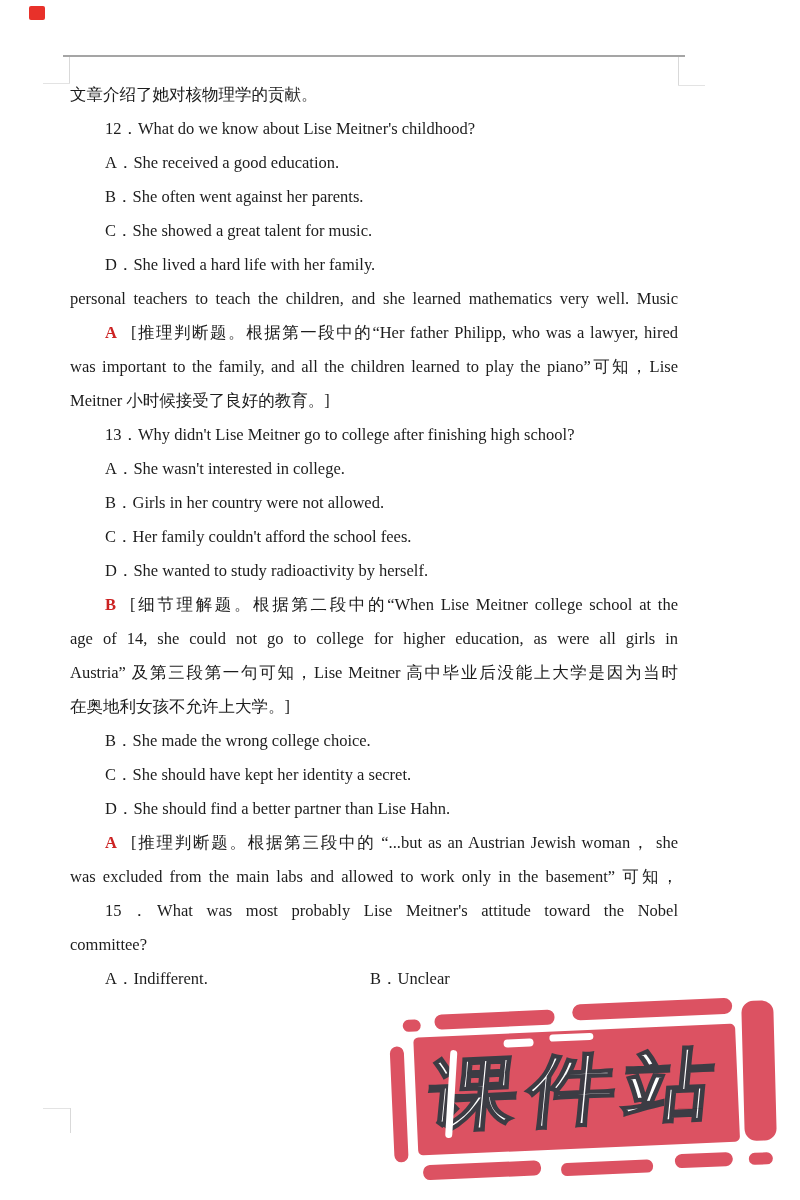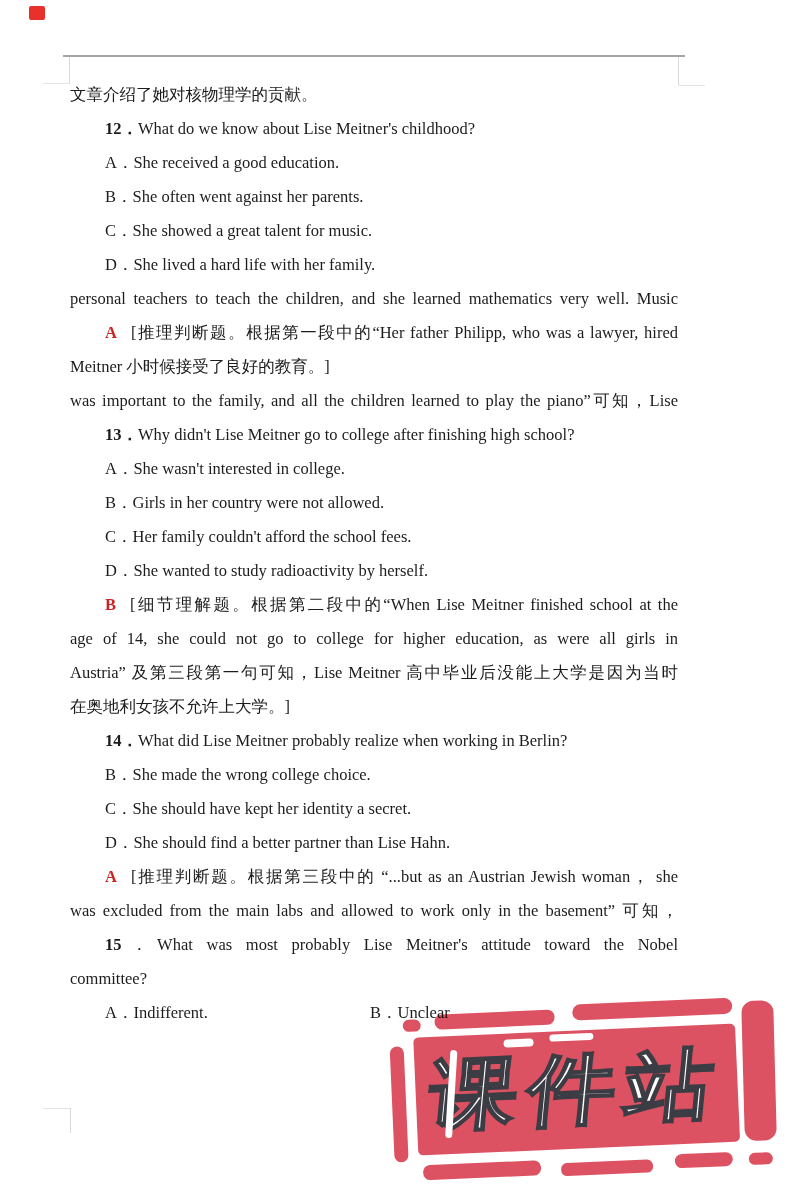--- a/index.html
+++ b/index.html
@@ -11,21 +11,21 @@
   .seam{position:absolute;background:#a5a5a5;}
   .crop{position:absolute;background:#d9d9d9;}
   .crop.lighter{background:#e3e3e3;}
   
   .red-marker{position:absolute;left:29px;top:6px;width:16px;height:14px;background:#e8312a;border-radius:2px;}
   
   .text-block{position:absolute;left:70px;top:78px;width:608px;color:#1c1c1c;}
   .line{position:relative;height:34px;line-height:34px;font-size:16.5px;white-space:pre;}
   .line.just{white-space:normal;text-align:justify;text-align-last:justify;}
   .line.ind{padding-left:35px;}
-  .b{font-weight:bold;}
+  .b{font-weight:normal;}
   .ans{color:var(--answer-color,#cc2222);font-weight:bold;margin-right:14px;}
   .col2{position:absolute;left:300px;top:0;}
   
   .stamp{position:absolute;left:390px;top:1002px;width:400px;height:190px;
          transform:rotate(-2.5deg);transform-origin:50% 50%;mix-blend-mode:multiply;z-index:5;}
   .s-bar{position:absolute;background:var(--stamp-color,#dc5262);}
   .s-inner{position:absolute;left:26px;top:28px;width:322px;height:118px;
            background:var(--stamp-color,#dc5262);border-radius:5px;}
   .s-text{position:absolute;left:0;top:0;width:100%;height:118px;line-height:118px;text-align:center;
           font-family:"DejaVu Sans","Liberation Sans",sans-serif;font-weight:bold;
@@ -63,32 +63,31 @@
 
 <div class="text-block" id="text-block">
     <div class="line"><span>文章介绍了她对核物理学的贡献。</span></div>
     <div class="line ind"><span class="b">12．</span><span>What do we know about Lise Meitner's childhood?</span></div>
     <div class="line ind"><span>A．She received a good education.</span></div>
     <div class="line ind"><span>B．She often went against her parents.</span></div>
     <div class="line ind"><span>C．She showed a great talent for music.</span></div>
     <div class="line ind"><span>D．She lived a hard life with her family.</span></div>
     <div class="line just"><span>personal teachers to teach the children, and she learned mathematics very well. Music</span></div>
     <div class="line ind just"><span class="ans">A</span><span>[推理判断题。根据第一段中的“Her father Philipp, who was a lawyer, hired</span></div>
+    <div class="line just"><span>was important to the family, and all the children learned to play the piano”可知，Lise</span></div>
     <div class="line"><span>Meitner 小时候接受了良好的教育。]</span></div>
-    <div class="line just"><span>was important to the family, and all the children learned to play the piano”可知，Lise</span></div>
     <div class="line ind"><span class="b">13．</span><span>Why didn't Lise Meitner go to college after finishing high school?</span></div>
     <div class="line ind"><span>A．She wasn't interested in college.</span></div>
     <div class="line ind"><span>B．Girls in her country were not allowed.</span></div>
     <div class="line ind"><span>C．Her family couldn't afford the school fees.</span></div>
     <div class="line ind"><span>D．She wanted to study radioactivity by herself.</span></div>
-    <div class="line ind just"><span class="ans">B</span><span>[细节理解题。根据第二段中的“When Lise Meitner finished school at the</span></div>
+    <div class="line ind just"><span class="ans">B</span><span>[细节理解题。根据第二段中的“When Lise Meitner college school at the</span></div>
     <div class="line just"><span>age of 14, she could not go to college for higher education, as were all girls in</span></div>
     <div class="line just"><span>Austria” 及第三段第一句可知，Lise Meitner 高中毕业后没能上大学是因为当时</span></div>
     <div class="line"><span>在奥地利女孩不允许上大学。]</span></div>
-    <div class="line ind"><span class="b">14．</span><span>What did Lise Meitner probably realize when working in Berlin?</span></div>
     <div class="line ind"><span>B．She made the wrong college choice.</span></div>
     <div class="line ind"><span>C．She should have kept her identity a secret.</span></div>
     <div class="line ind"><span>D．She should find a better partner than Lise Hahn.</span></div>
     <div class="line ind just"><span class="ans">A</span><span>[推理判断题。根据第三段中的 “...but as an Austrian Jewish woman， she</span></div>
     <div class="line just"><span>was excluded from the main labs and allowed to work only in the basement” 可知，</span></div>
     <div class="line ind just"><span class="b">15</span><span>．What was most probably Lise Meitner's attitude toward the Nobel</span></div>
     <div class="line"><span>committee?</span></div>
     <div class="line ind"><span>A．Indifferent.</span><span class="col2">B．Unclear</span></div>
   </div>
 

